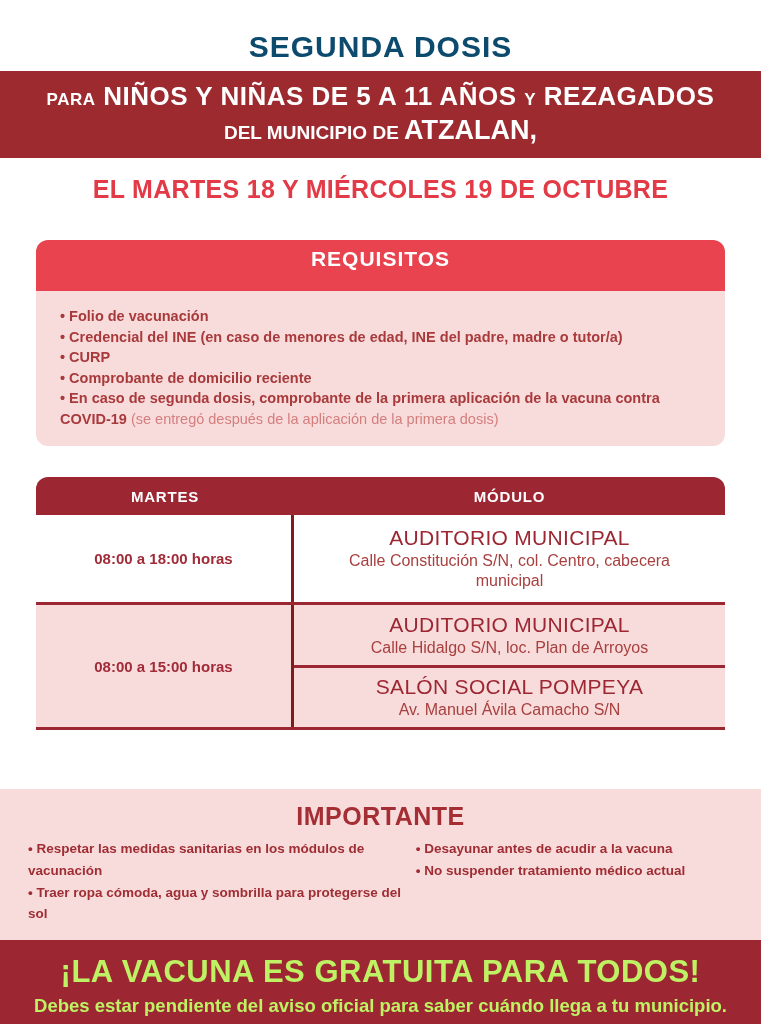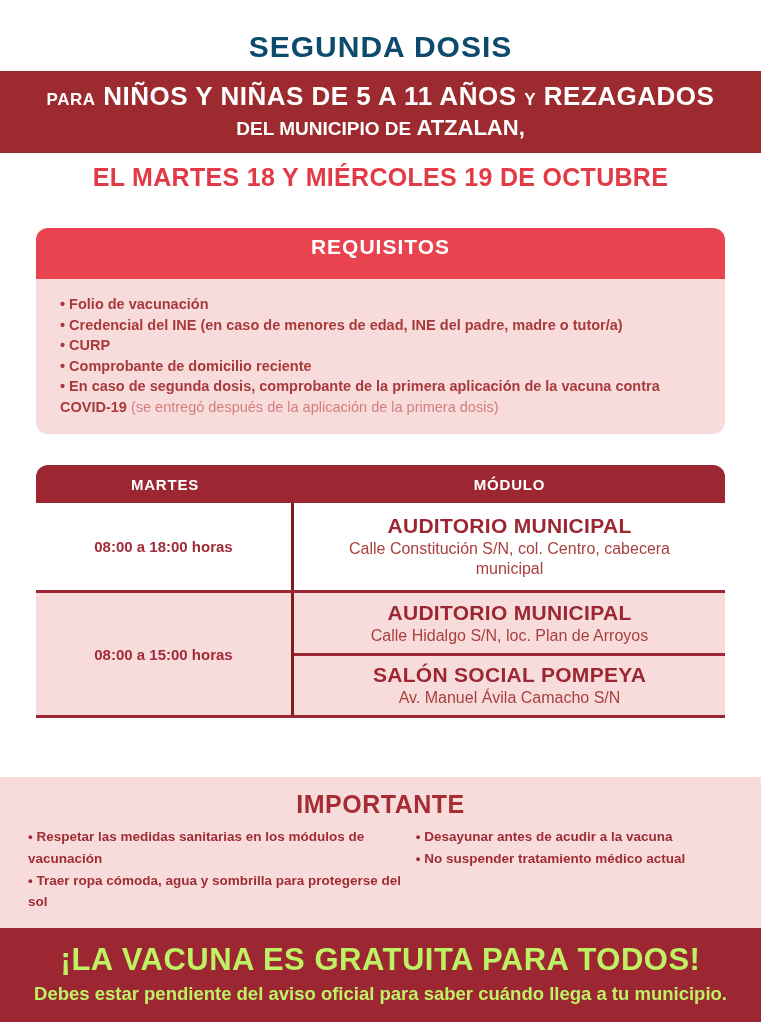--- a/index.html
+++ b/index.html
@@ -13,24 +13,24 @@
     text-align:center; color:#0c4a6e; font-size:30px; font-weight:bold;
     letter-spacing:1px; padding-top:30px;
   }
   .top-banner {
     margin-top:7px; background:#9c2a2e; color:#ffffff; text-align:center;
     padding:10px 0 12px;
   }
   .tb-line1 { font-size:26px; font-weight:bold; letter-spacing:0.5px; }
   .tb-line1 .sm { font-size:17px; }
   .tb-line2 { font-size:19px; font-weight:bold; margin-top:3px; }
-  .tb-line2 .lg { font-size:22px; }
+  .tb-line2 .lg { font-size:27px; }
   .dates-line {
     text-align:center; color:#e23a46; font-size:25px; font-weight:bold;
-    margin-top:10px; letter-spacing:0.3px;
+    margin-top:17px; letter-spacing:0.3px;
   }
   
   .req-card { width:689px; margin:36px auto 0; }
   .req-head {
     background:#e8434e; color:#ffffff; font-size:21px; font-weight:bold;
     text-align:center; padding:7px 0 20px; border-radius:12px 12px 0 0;
     letter-spacing:1px;
   }
   .req-body {
     background:#f8dcdc; border-radius:0 0 12px 12px;
@@ -55,21 +55,21 @@
     width:258px; border-right:3px solid #7f1d1d; display:flex;
     align-items:center; justify-content:center; color:#a12b38;
     font-size:15px; font-weight:bold;
   }
   .srow .mods { flex:1; display:flex; flex-direction:column; }
   .mod {
     flex:1; display:flex; flex-direction:column; align-items:center;
     justify-content:center; padding:6px 10px;
   }
   .mod + .mod { border-top:3px solid #9c2632; }
-  .mod-name { color:#9c2632; font-size:21px; font-weight:bold; letter-spacing:0.3px; }
+  .mod-name { color:#9c2632; font-size:21px; font-weight:normal; letter-spacing:0.3px; }
   .mod-addr {
     color:#a8403f; font-size:16px; font-weight:normal; text-align:center;
     line-height:1.25; max-width:330px; margin-top:1px;
   }
   .row1 { height:87px; background:#ffffff; }
   .row2 { height:125px; background:#f8dcdc; }
   
   .importante { background:#f8dcdc; margin-top:59px; padding:13px 0 15px; }
   .imp-title {
     text-align:center; color:#a52e35; font-size:25px; font-weight:bold;

